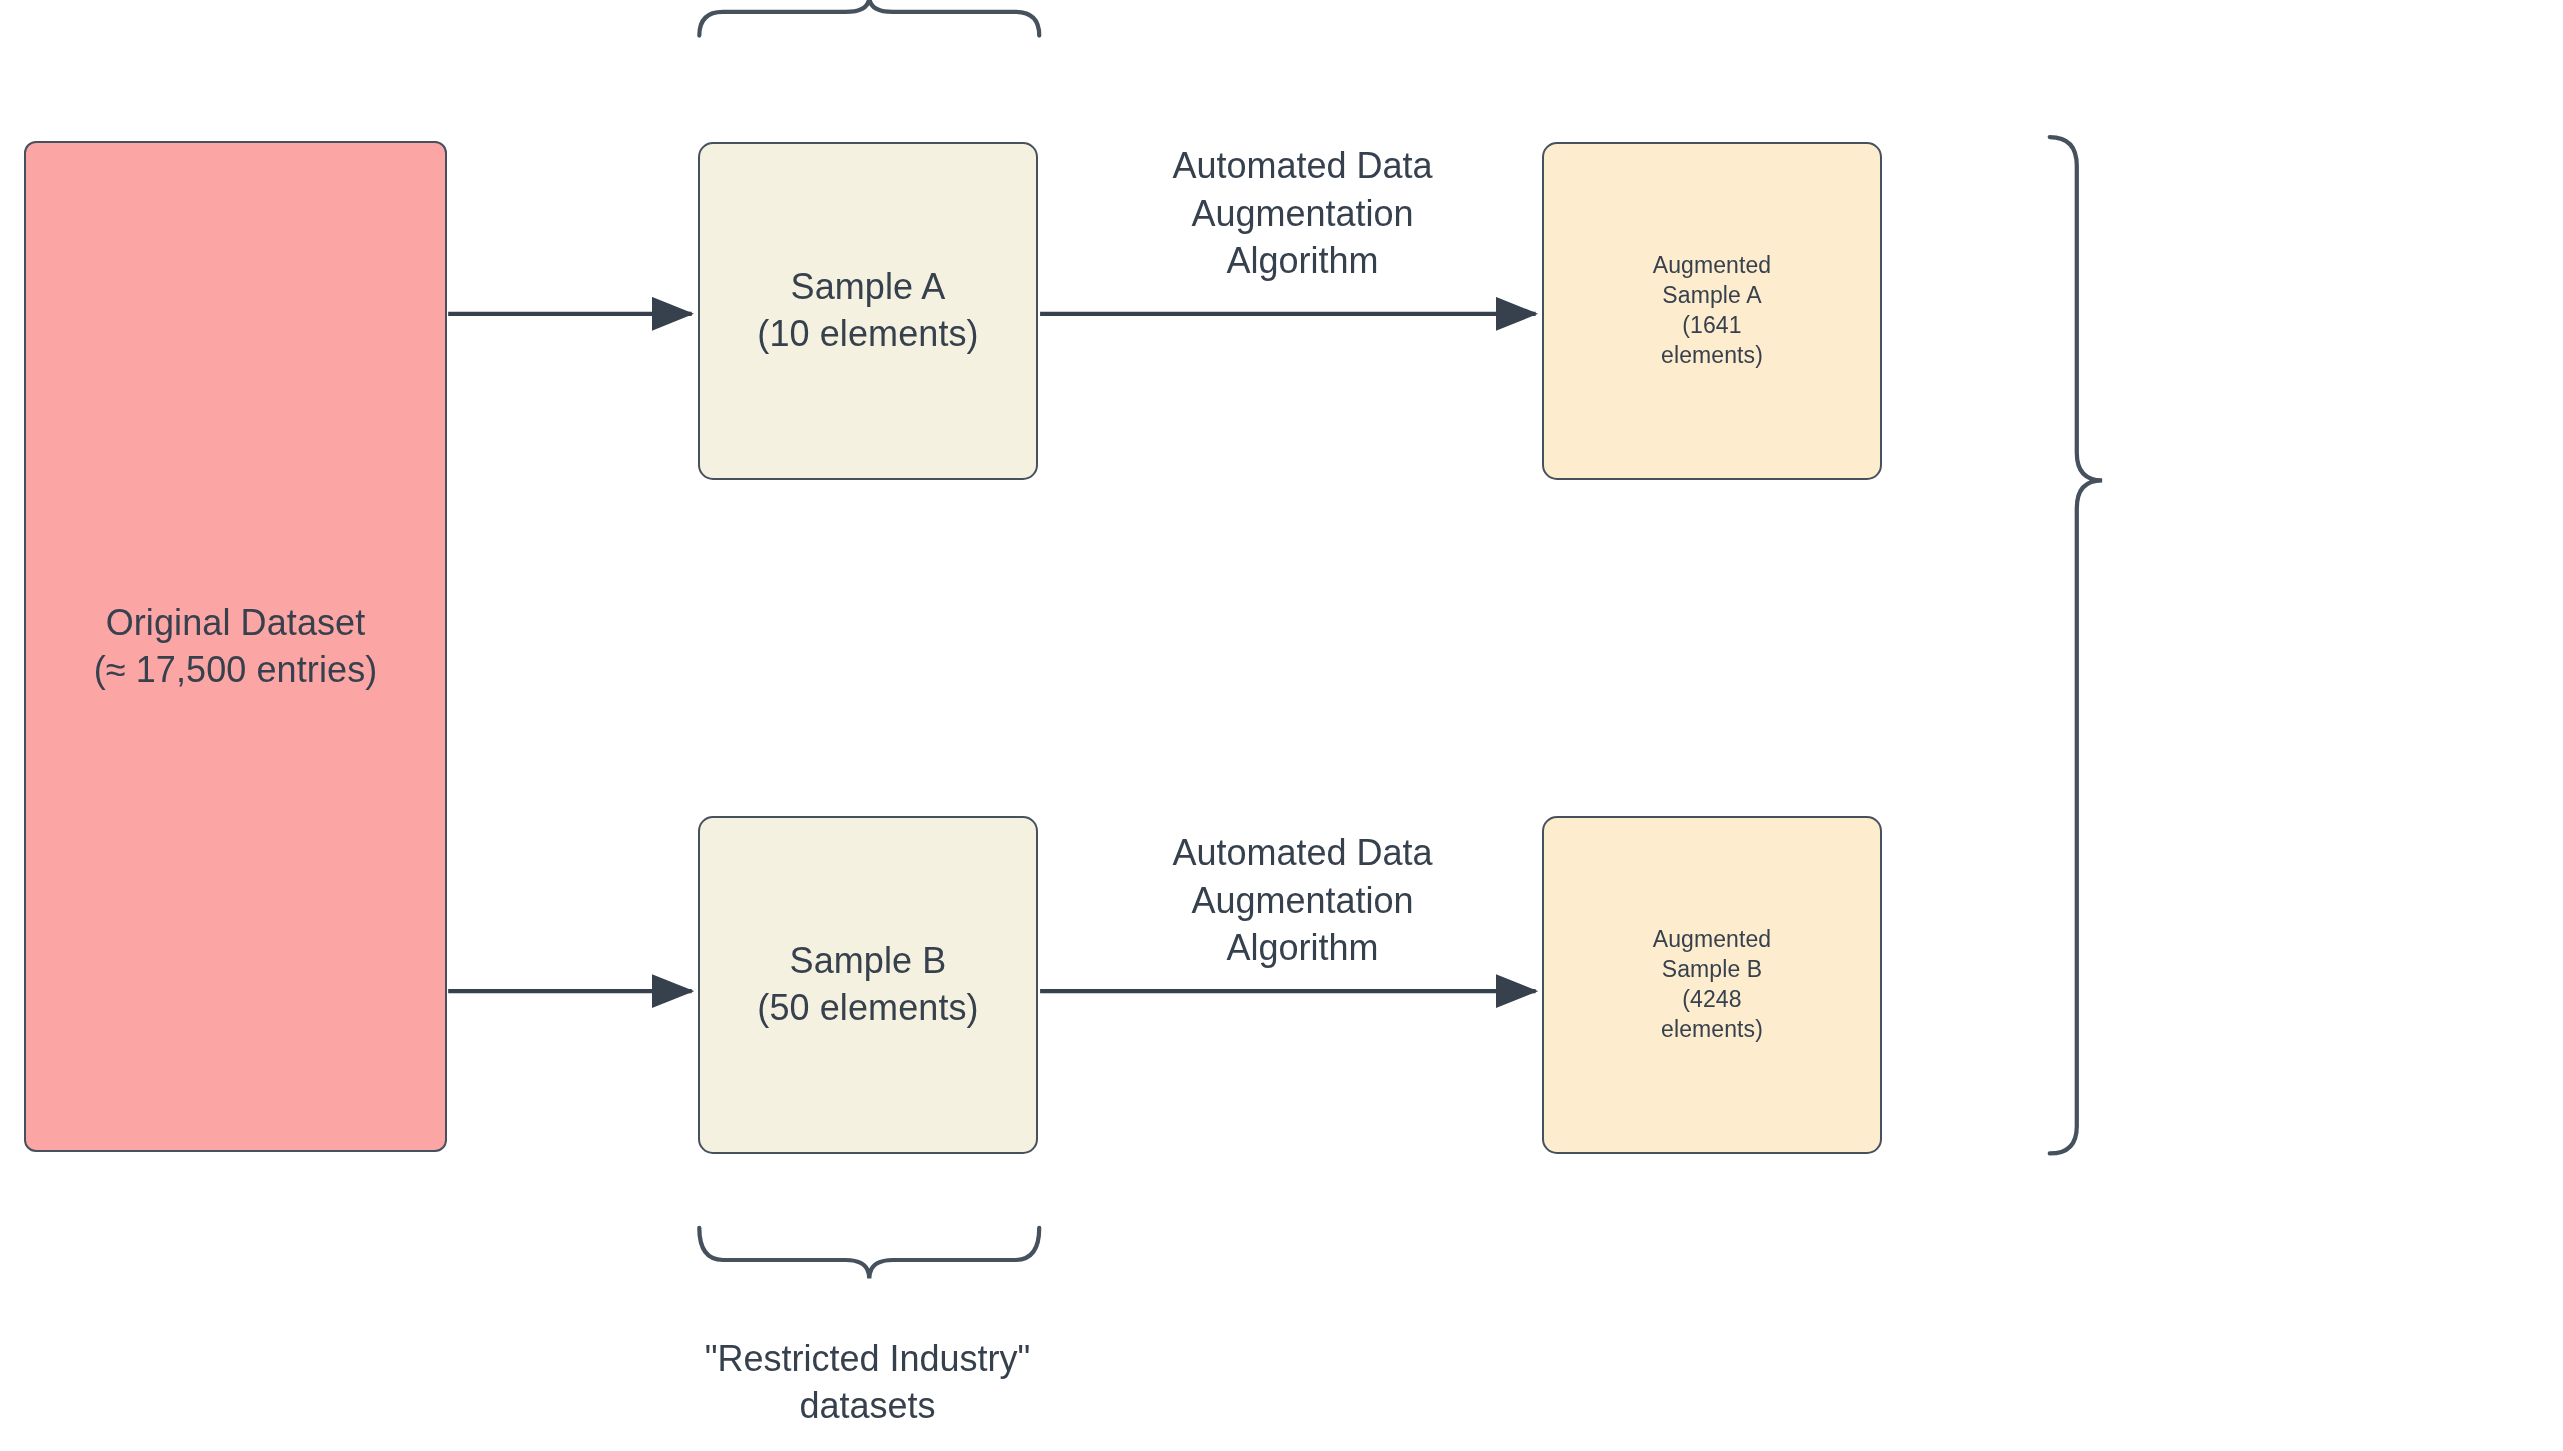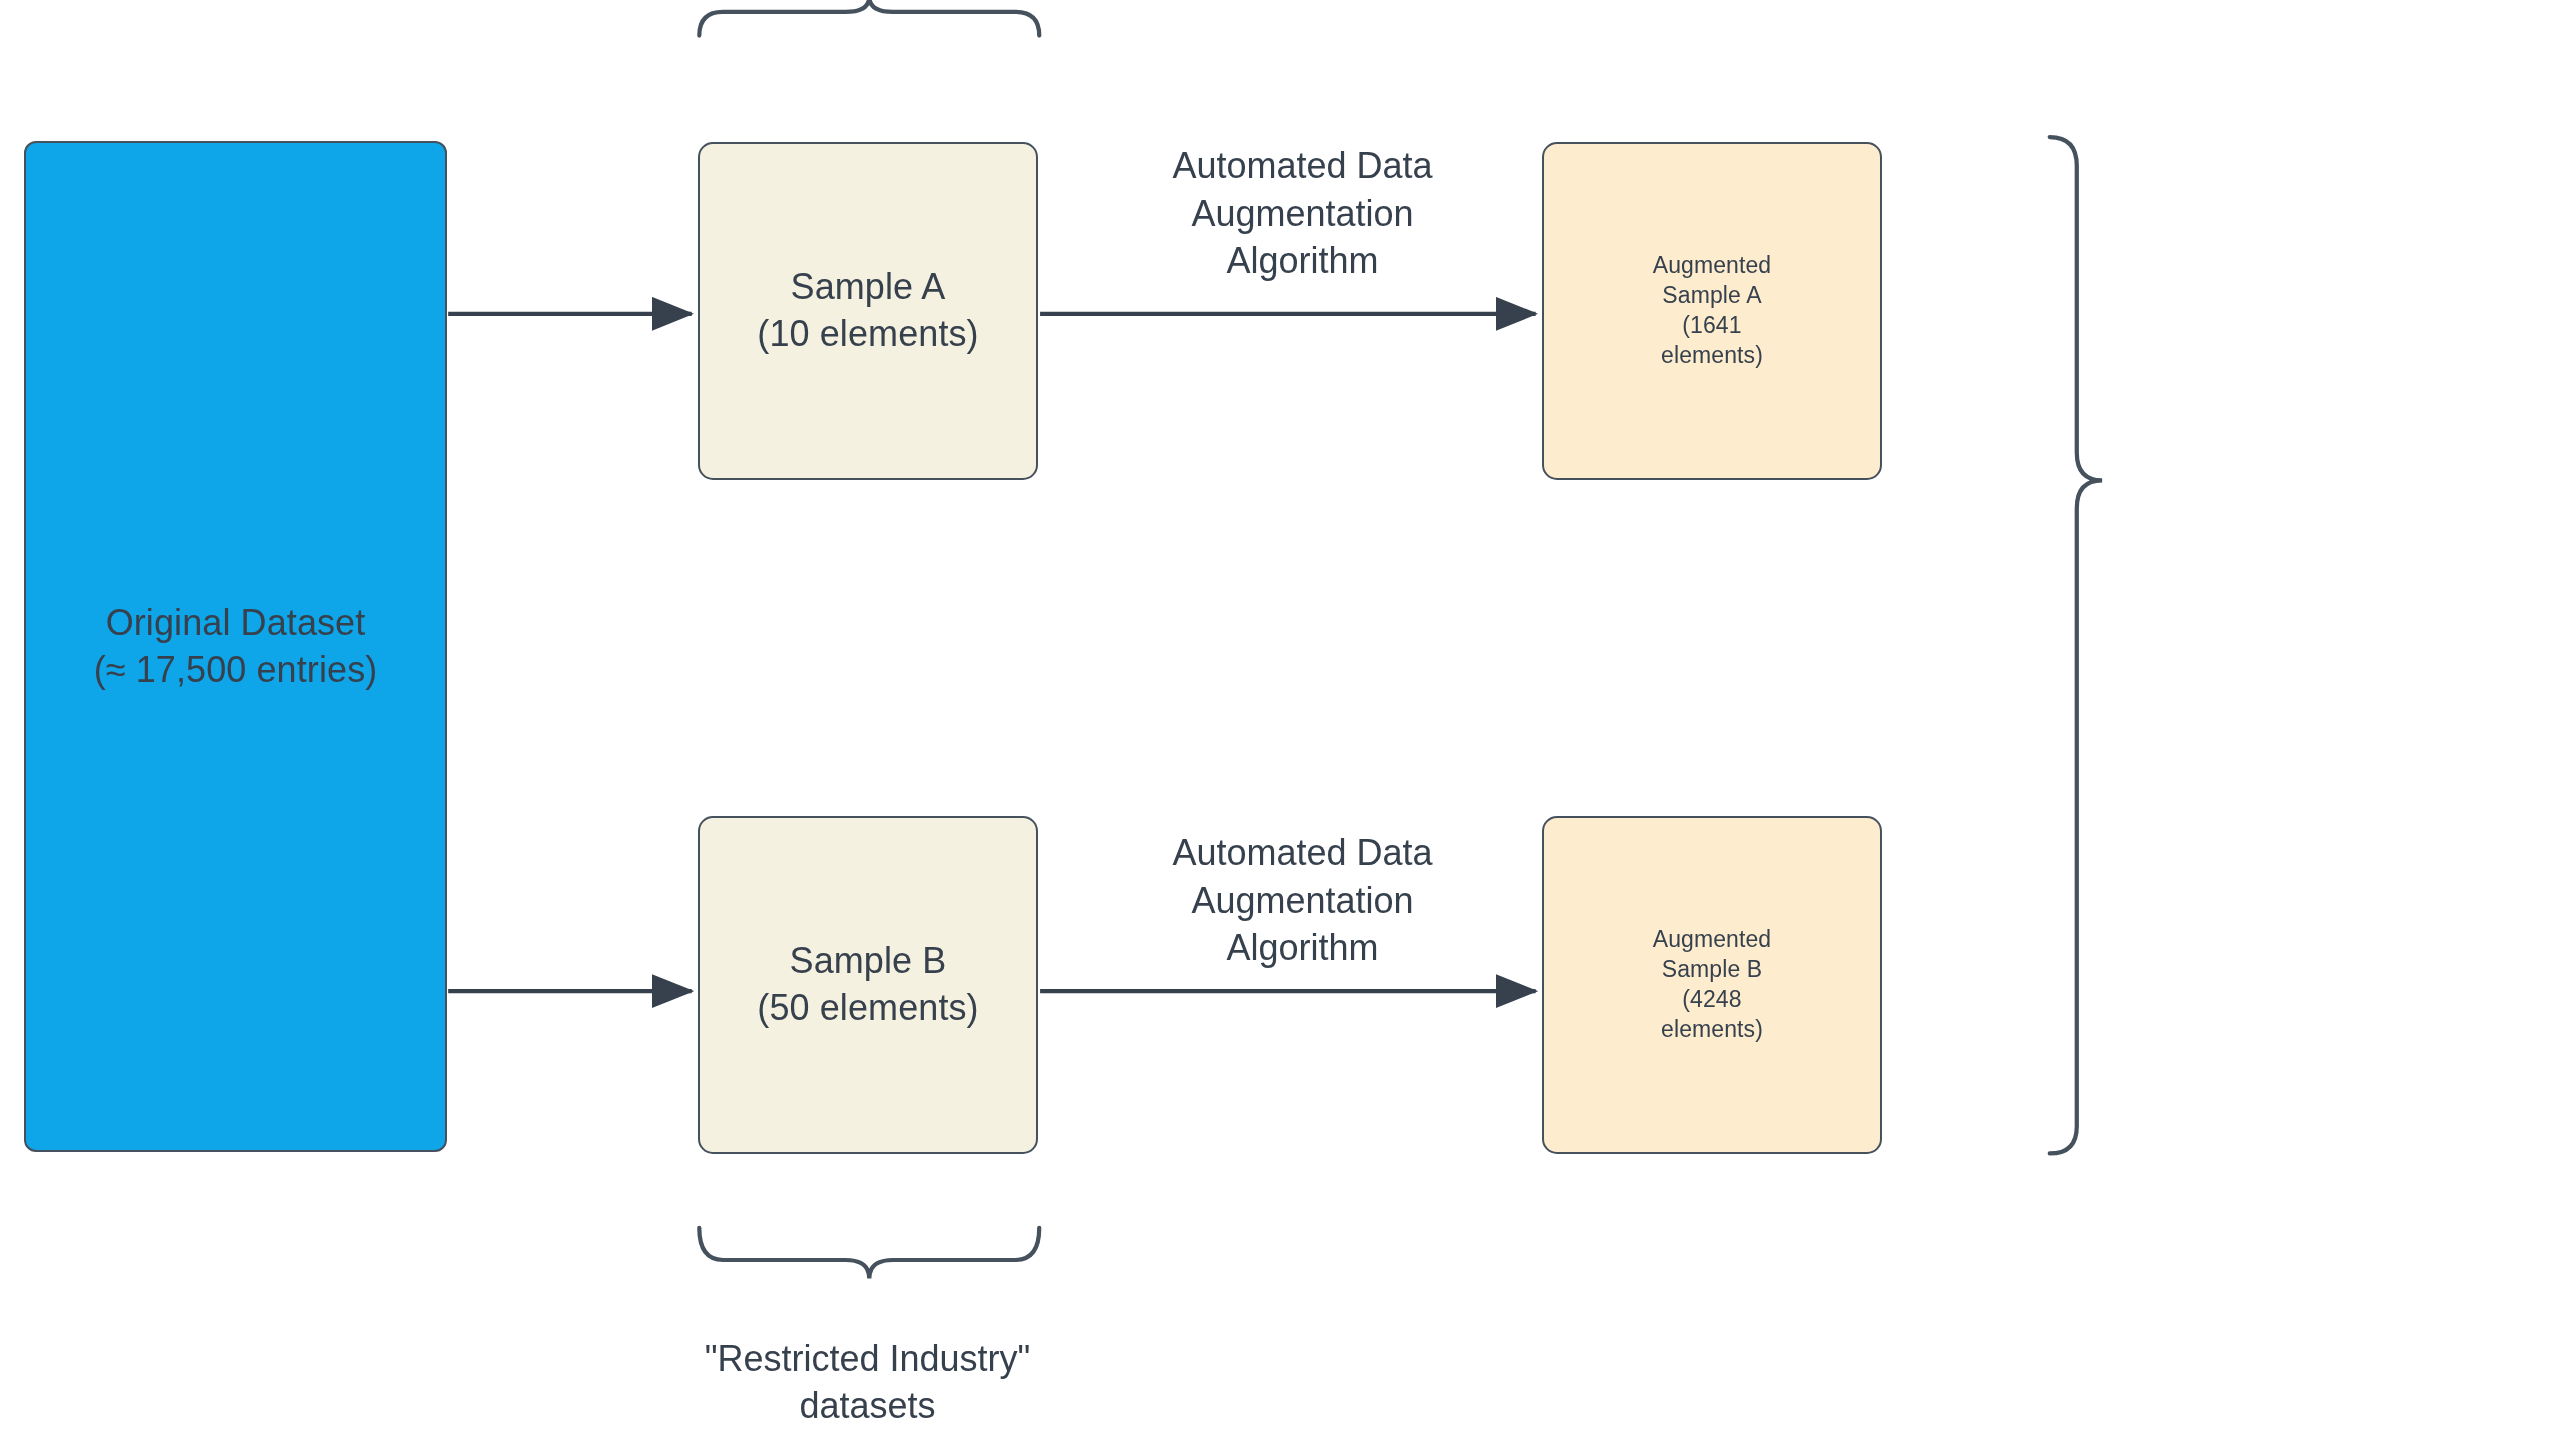--- a/index.html
+++ b/index.html
@@ -29,21 +29,21 @@
     color: #36414d;
     line-height: 1.30;
     white-space: pre-line;
     letter-spacing: 0.1px;
   }
   .node-original {
     left: 24px;
     top: 141px;
     width: 423px;
     height: 1011px;
-    background: #0ea5e9;
+    background: #fca5a5;
     border-radius: 12px;
     font-size: 36px;
     text-align: center;
   }
   .node-sample {
     width: 340px;
     height: 338px;
     background: #f5f1e0;
     border-radius: 15px;
     font-size: 36px;

